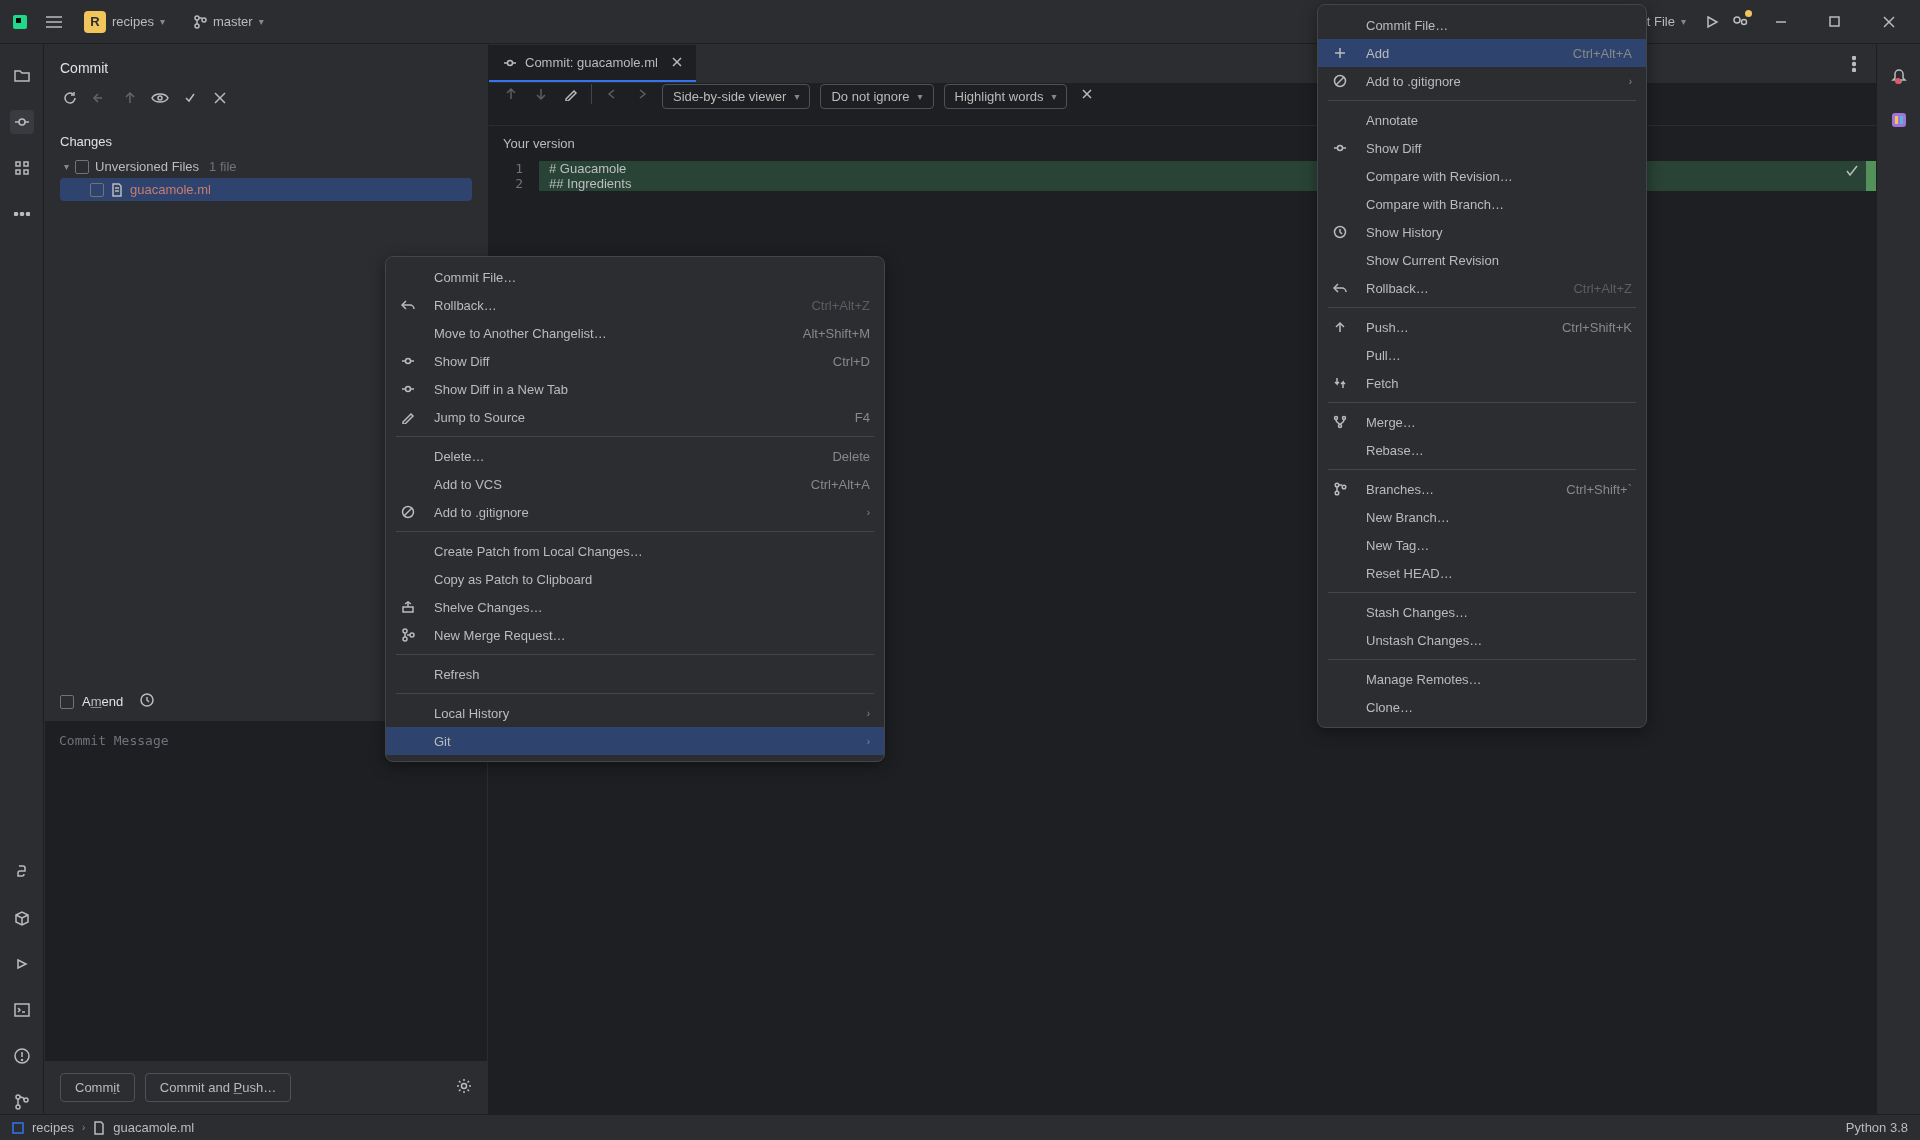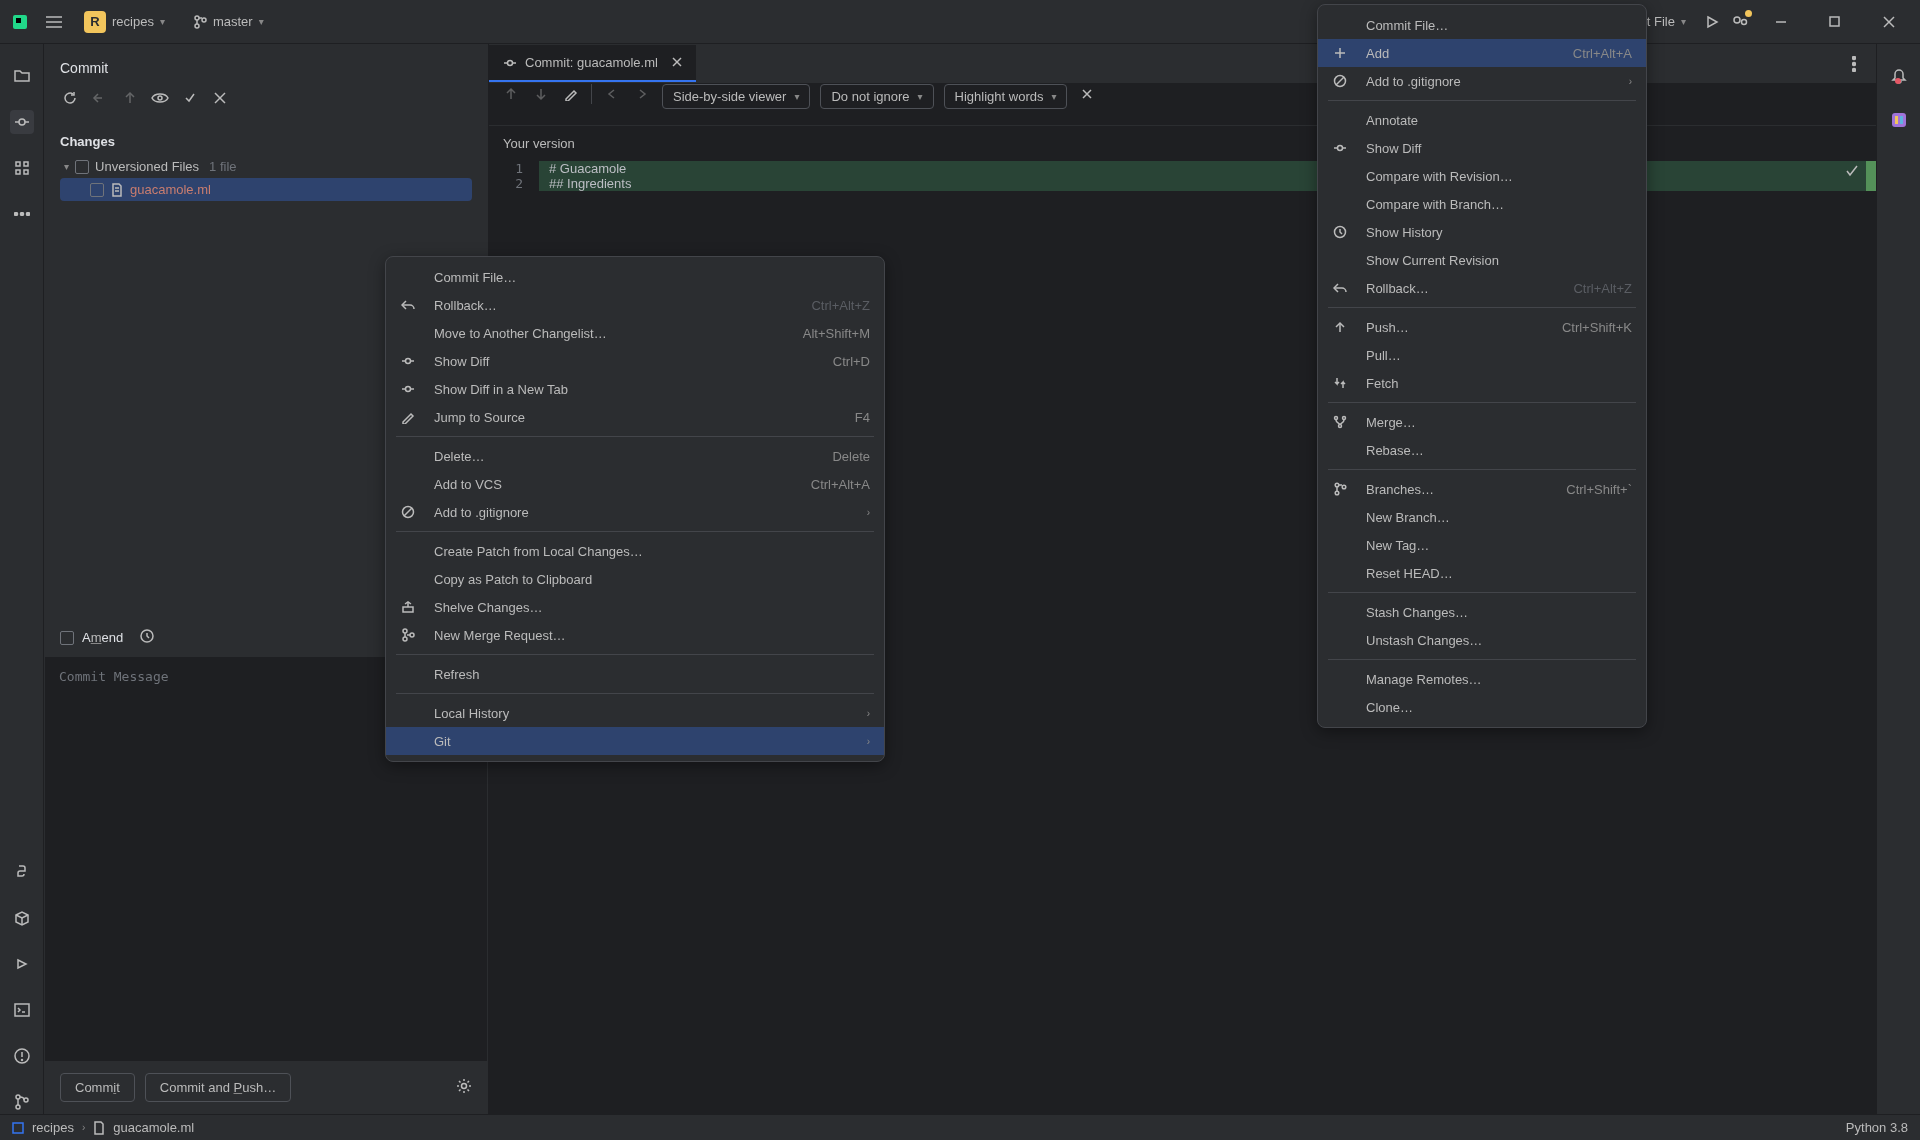--- a/index.html
+++ b/index.html
@@ -12,26 +12,26 @@
 .win-btn{width:46px;height:32px;display:flex;align-items:center;justify-content:center}
 .main{display:flex;height:calc(100% - 44px - 26px)}
 .left-gutter{width:44px;background:#2b2d30;border-right:1px solid #1e1f22;display:flex;flex-direction:column;align-items:center;padding-top:20px;gap:22px}
 .gutter-icon{width:24px;height:24px;display:flex;align-items:center;justify-content:center;border-radius:4px}
 .gutter-icon.active{background:#393b40}
 .commit-panel{width:445px;background:#2b2d30;border-right:1px solid #1e1f22;display:flex;flex-direction:column}
 .commit-header{padding:16px 16px 12px;font-size:14px;font-weight:500;color:#dfe1e5}
 .commit-toolbar{display:flex;align-items:center;gap:10px;padding:0 16px 12px}
 .tb-icon{width:20px;height:20px;display:flex;align-items:center;justify-content:center}
 .changes-section{padding:8px 16px}
-.changes-title{font-weight:700;color:#dfe1e5;padding:6px 0}
+.changes-title{font-weight:400;color:#dfe1e5;padding:6px 0}
 .tree-row{display:flex;align-items:center;gap:6px;padding:4px 0 4px 4px}
 .tree-row.sel{background:#2e436e;border-radius:4px}
 .file-name{color:#c97d6f}
 .chk{width:14px;height:14px;border:1px solid #6f737a;border-radius:2px}
-.commit-msg{background:#1e1f22;color:#6f737a;padding:12px 14px;font-family:'Consolas',monospace;font-size:13px;height:404px;margin:0 1px}
+.commit-msg{background:#1e1f22;color:#6f737a;padding:12px 14px;font-family:'Consolas',monospace;font-size:13px;height:340px;margin:0 1px}
 .commit-footer{display:flex;align-items:center;gap:10px;padding:12px 16px}
 .btn{border:1px solid #4e5157;background:#2b2d30;padding:6px 14px;border-radius:4px}
 .editor-area{flex:1;background:#1e1f22;display:flex;flex-direction:column}
 .tab-bar{height:40px;background:#2b2d30;display:flex;align-items:center;border-bottom:1px solid #1e1f22}
 .tab{background:#1e1f22;padding:10px 14px;display:flex;align-items:center;gap:8px;border-bottom:2px solid #3574f0}
 .editor-toolbar{height:42px;display:flex;align-items:flex-start;gap:10px;padding:0 12px;border-bottom:1px solid #2b2d30}
 .combo{border:1px solid #4e5157;padding:4px 10px;border-radius:4px;display:flex;align-items:center;gap:8px}
 .editor-content{flex:1;position:relative}
 .version-label{padding:10px 14px;color:#bbb;background:#1e1f22}
 .code-line{display:flex;background:#294436}

